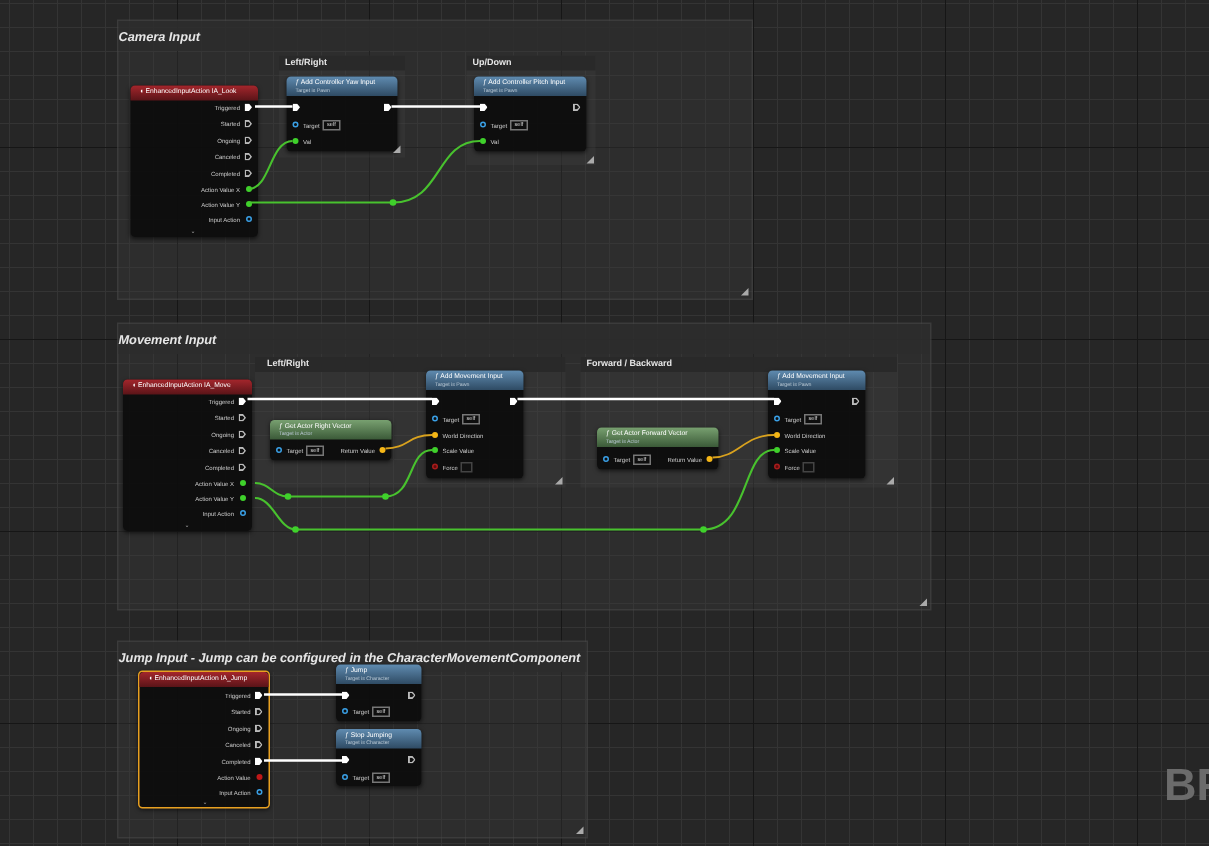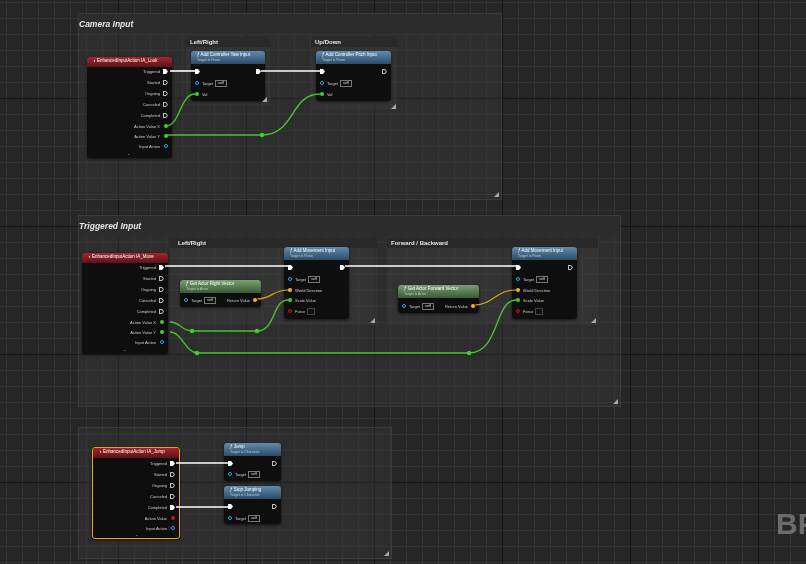--- a/index.html
+++ b/index.html
@@ -133,21 +133,21 @@
   <span class="exec-hollow" style="right:4px;top:18px;"></span>
   <span class="pin pin-blue" style="left:4px;top:30px;"></span>
   <span class="pin-label" style="left:11px;top:30px;">Target</span>
   <span class="self-box" style="left:24px;top:29px;">self</span>
   <span class="pin pin-green" style="left:4px;top:41px;"></span>
   <span class="pin-label" style="left:11px;top:41px;">Val</span>
 </div>
 <div class="resize" style="left:262px;top:97px;"></div>
 
 <div class="comment" style="left:78px;top:215px;width:541px;height:190px;">
-  <div class="comment-title">Triggered Input</div>
+  <div class="comment-title">Movement Input</div>
   <div class="resize" style="right:2px;bottom:2px;"></div>
 </div>
 <div class="sub-comment" style="left:170px;top:238px;width:207px;height:87px;">
   <div class="sub-title" style="padding-left:8px;">Left/Right</div>
   <div class="resize" style="right:2px;bottom:2px;"></div>
 </div>
 <div class="sub-comment" style="left:387px;top:238px;width:211px;height:87px;">
   <div class="sub-title">Forward / Backward</div>
   <div class="resize" style="right:2px;bottom:2px;"></div>
 </div>
@@ -232,20 +232,21 @@
   <span class="pin pin-yellow" style="left:4px;top:41px;"></span>
   <span class="pin-label" style="left:11px;top:41px;">World Direction</span>
   <span class="pin pin-green" style="left:4px;top:51px;"></span>
   <span class="pin-label" style="left:11px;top:51px;">Scale Value</span>
   <span class="pin pin-red" style="left:4px;top:62px;"></span>
   <span class="pin-label" style="left:11px;top:62px;">Force</span>
   <span class="force-box" style="left:23px;top:61px;"></span>
 </div>
 
 <div class="comment" style="left:78px;top:427px;width:312px;height:130px;">
+  <div class="comment-title">Jump Input - Jump can be configured in the CharacterMovementComponent</div>
   <div class="resize" style="right:2px;bottom:2px;"></div>
 </div>
 
 <div class="node" style="left:92px;top:447px;width:88px;height:92px;border:1px solid #e8a020;box-sizing:border-box;">
   <div class="node-head head-red">
     <span>◖</span>
     <span>EnhancedInputAction IA_Jump</span>
   </div>
   <span class="pin-label" style="right:12px;top:13px;">Triggered</span>
   <span class="exec" style="right:4px;top:13px;"></span>

